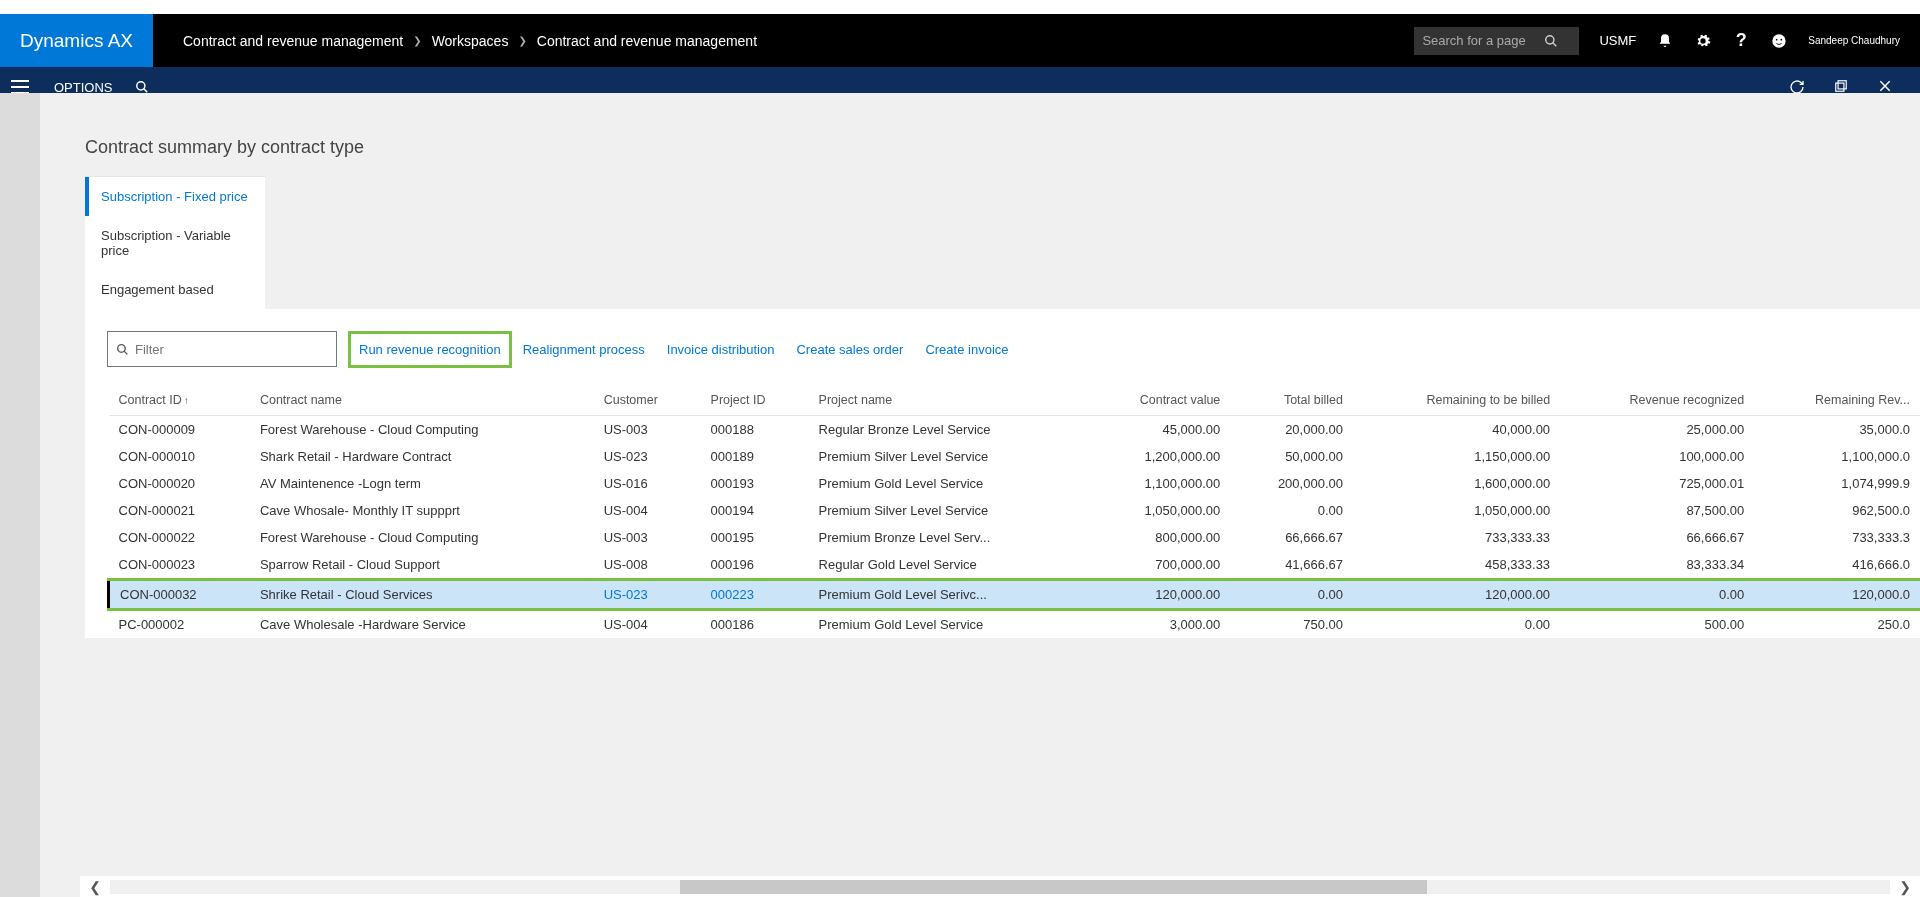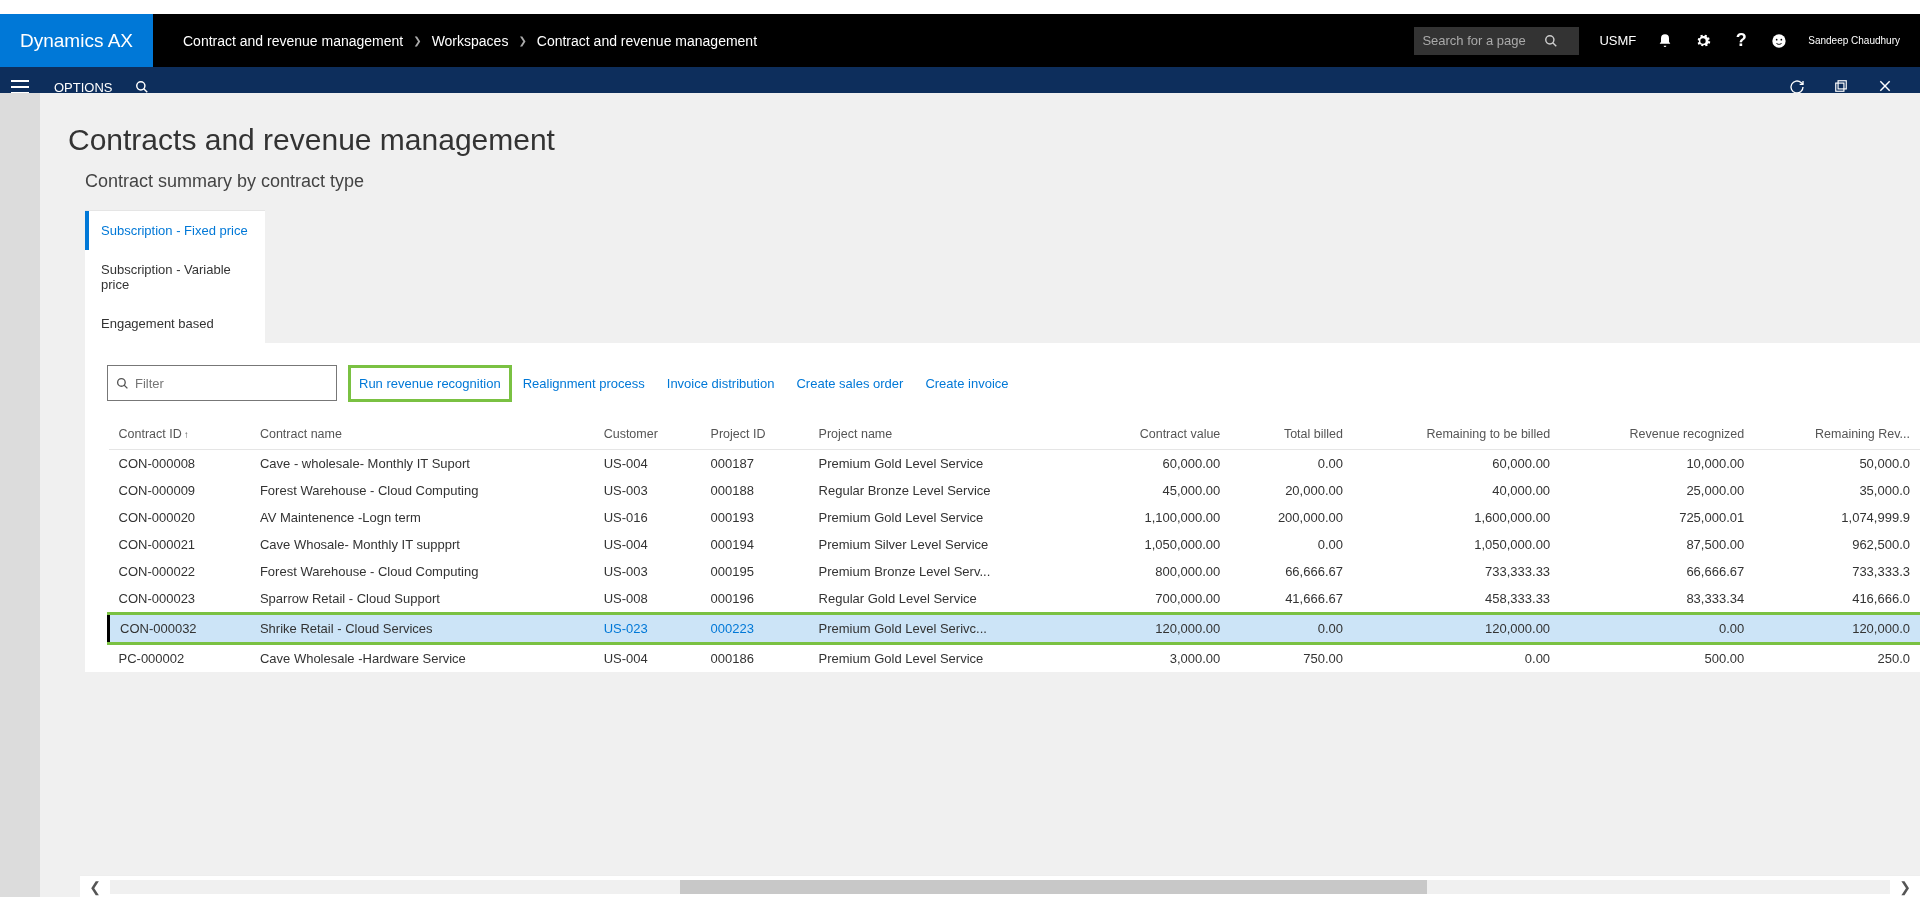--- a/index.html
+++ b/index.html
@@ -142,21 +142,20 @@
           <line x1="4" y1="4" x2="20" y2="20"></line>
           <line x1="20" y1="4" x2="4" y2="20"></line>
         </svg>
     </span>
   </div>
 </div>
 
 <div class="content">
   <div class="grey-sidebar"></div>
   <div class="page">
-    <div class="page-title">Contracts and revenue management</div>
     <div class="subtitle">Contract summary by contract type</div>
 
     <div class="workarea">
       <div class="side-tabs" id="side-tabs">
           <div class="side-tab active">Subscription - Fixed price</div>
           <div class="side-tab">Subscription - Variable price</div>
           <div class="side-tab">Engagement based</div>
         </div>
 
       <div class="grid-area">
@@ -185,42 +184,42 @@
                 <th>Project name</th>
                 <th class="num">Contract value</th>
                 <th class="num">Total billed</th>
                 <th class="num">Remaining to be billed</th>
                 <th class="num">Revenue recognized</th>
                 <th class="num">Remaining Rev...</th>
               </tr>
             </thead>
           <tbody id="grid-body">
               <tr>
-                <td>CON-000008</td>
-                <td>Cave - wholesale- Monthly IT Suport</td>
-                <td>US-004</td>
-                <td>000187</td>
-                <td>Premium Gold Level Service</td>
-                <td class="num">60,000.00</td>
-                <td class="num">0.00</td>
-                <td class="num">60,000.00</td>
-                <td class="num">10,000.00</td>
-                <td class="num">50,000.0</td>
-              </tr>
-              <tr>
                 <td>CON-000009</td>
                 <td>Forest Warehouse - Cloud Computing</td>
                 <td>US-003</td>
                 <td>000188</td>
                 <td>Regular Bronze Level Service</td>
                 <td class="num">45,000.00</td>
                 <td class="num">20,000.00</td>
                 <td class="num">40,000.00</td>
                 <td class="num">25,000.00</td>
                 <td class="num">35,000.0</td>
+              </tr>
+              <tr>
+                <td>CON-000010</td>
+                <td>Shark Retail - Hardware Contract</td>
+                <td>US-023</td>
+                <td>000189</td>
+                <td>Premium Silver Level Service</td>
+                <td class="num">1,200,000.00</td>
+                <td class="num">50,000.00</td>
+                <td class="num">1,150,000.00</td>
+                <td class="num">100,000.00</td>
+                <td class="num">1,100,000.0</td>
               </tr>
               <tr>
                 <td>CON-000020</td>
                 <td>AV Maintenence -Logn term</td>
                 <td>US-016</td>
                 <td>000193</td>
                 <td>Premium Gold Level Service</td>
                 <td class="num">1,100,000.00</td>
                 <td class="num">200,000.00</td>
                 <td class="num">1,600,000.00</td>

